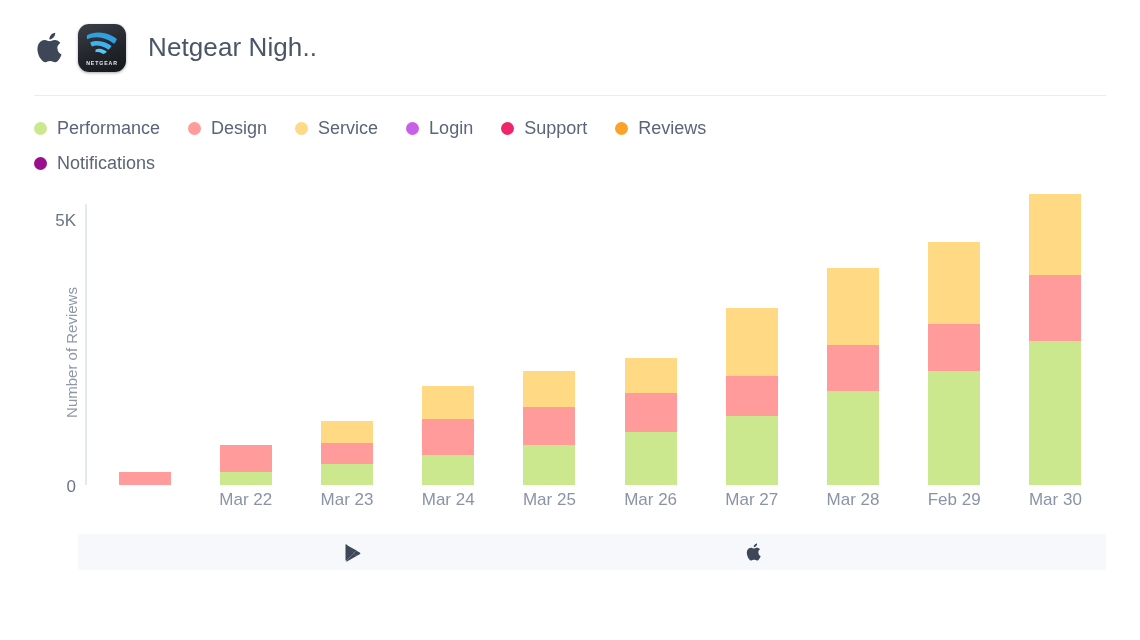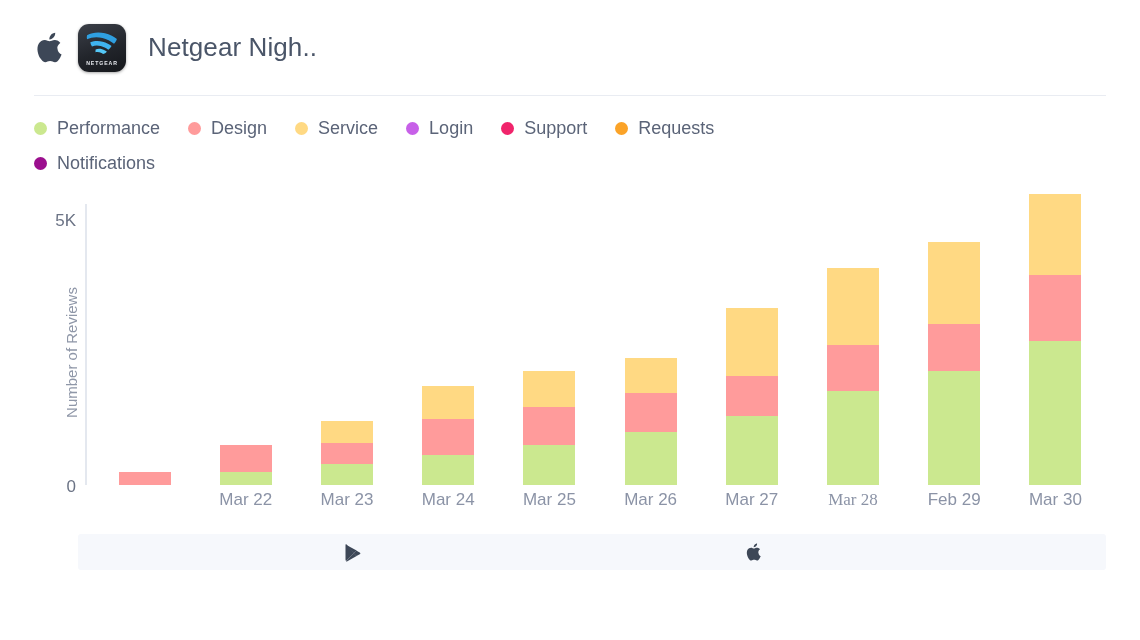--- a/index.html
+++ b/index.html
@@ -260,21 +260,21 @@
       <div class="legend-item">
         <span class="legend-dot" style="background: rgb(199, 96, 232);"></span>
         <span class="legend-label">Login</span>
       </div>
       <div class="legend-item">
         <span class="legend-dot" style="background: rgb(240, 36, 107);"></span>
         <span class="legend-label">Support</span>
       </div>
       <div class="legend-item">
         <span class="legend-dot" style="background: rgb(251, 163, 40);"></span>
-        <span class="legend-label">Requests</span>
+        <span class="legend-label">Reviews</span>
       </div>
       <div class="legend-item">
         <span class="legend-dot" style="background: rgb(155, 15, 142);"></span>
         <span class="legend-label">Notifications</span>
       </div>
     </div>
 
   <div class="chart-area">
     <div class="y-top-label">5K</div>
     <div class="y-bottom-label">0</div>
@@ -331,21 +331,21 @@
         </div>
       </div>
     <div class="x-labels" id="xlabels">
         <div class="x-label" style="left: 0.6px; margin-top: 44px;">Mar 21</div>
         <div class="x-label" style="left: 101.8px;">Mar 22</div>
         <div class="x-label" style="left: 203px;">Mar 23</div>
         <div class="x-label" style="left: 304.2px;">Mar 24</div>
         <div class="x-label" style="left: 405.4px;">Mar 25</div>
         <div class="x-label" style="left: 506.6px;">Mar 26</div>
         <div class="x-label" style="left: 607.8px;">Mar 27</div>
-        <div class="x-label" style="left: 709px; font-family: Liberation Serif, serif;">Mar 28</div>
+        <div class="x-label" style="left: 709px;">Mar 28</div>
         <div class="x-label" style="left: 810.2px;">Feb 29</div>
         <div class="x-label" style="left: 911.4px;">Mar 30</div>
       </div>
   </div>
 
   <div class="platform-strip">
     <div class="platform-icon" id="gp" style="left: 26%;">
       <svg width="17" height="19" viewBox="0 0 17 19" aria-hidden="true">
         <path fill="#3d4757" d="M1 1.1C.7 1.4.5 1.9.5 2.5v14c0 .6.2 1.1.5 1.4l.1.1 7.8-7.8v-.3L1.1 1.1H1z"></path>
         <path fill="#3d4757" d="M11.5 13.1 8.9 10.5v-.3l2.6-2.6.1.1 3.1 1.8c.9.5.9 1.3 0 1.8l-3.2 1.8z"></path>

